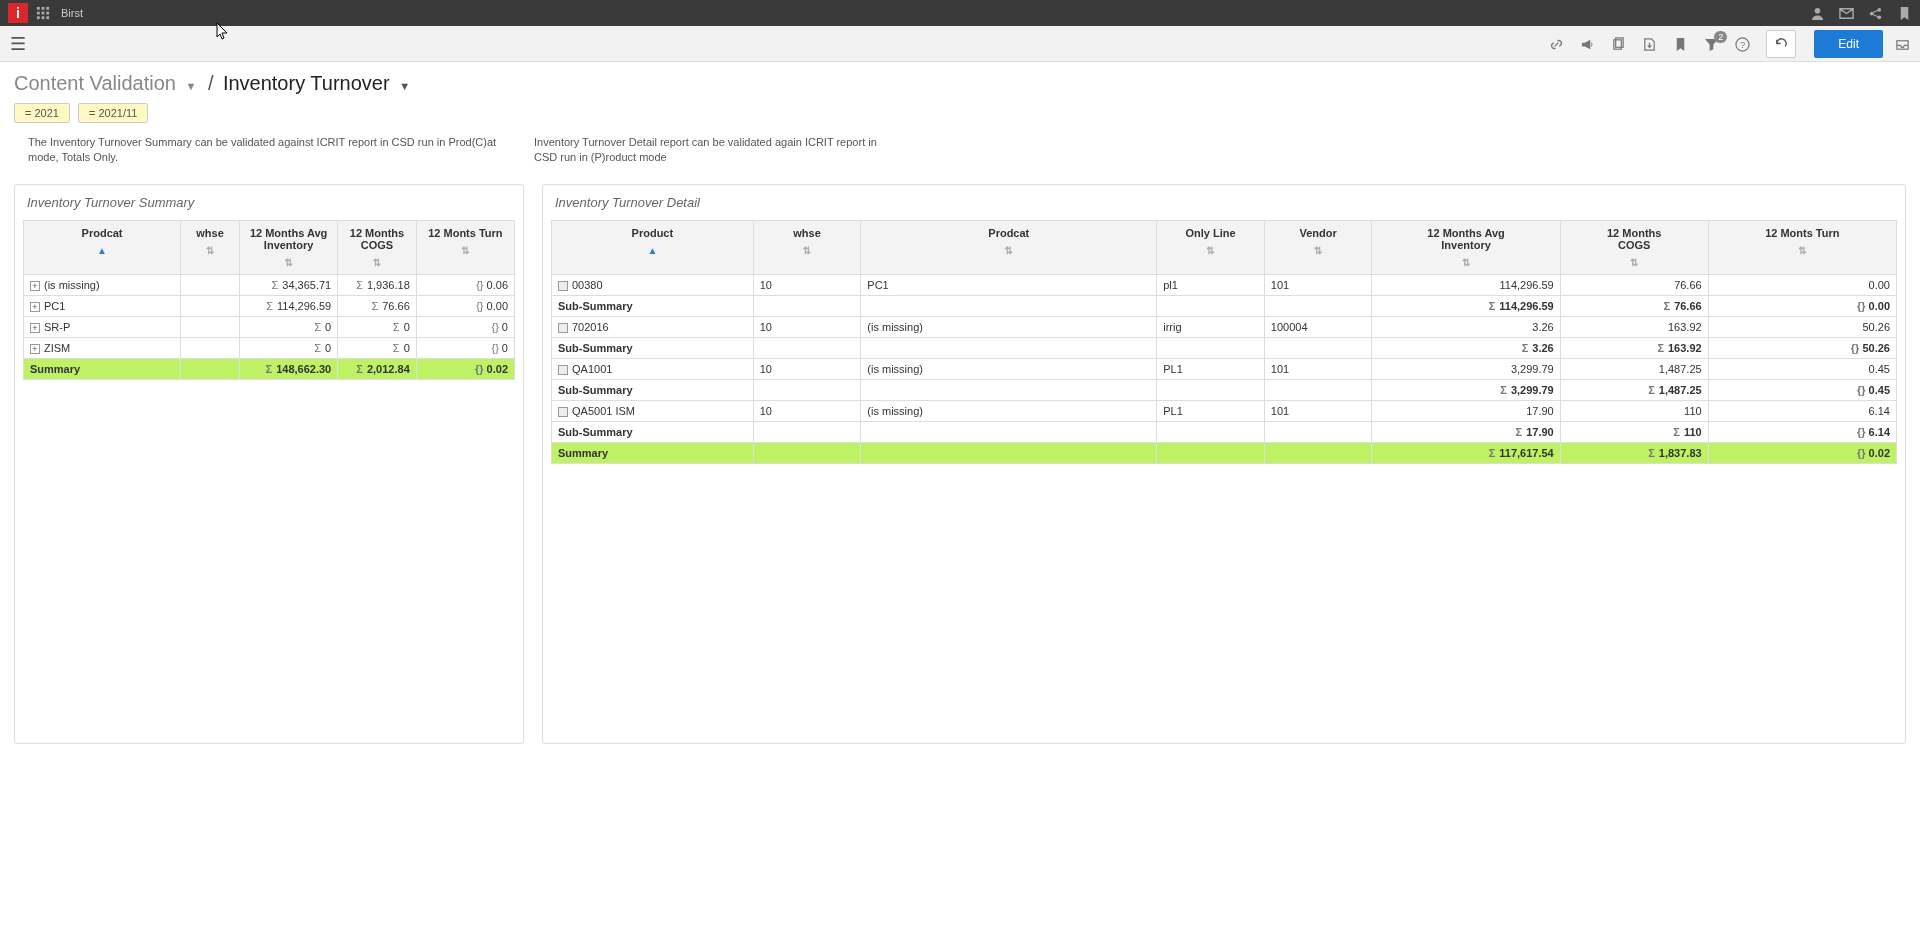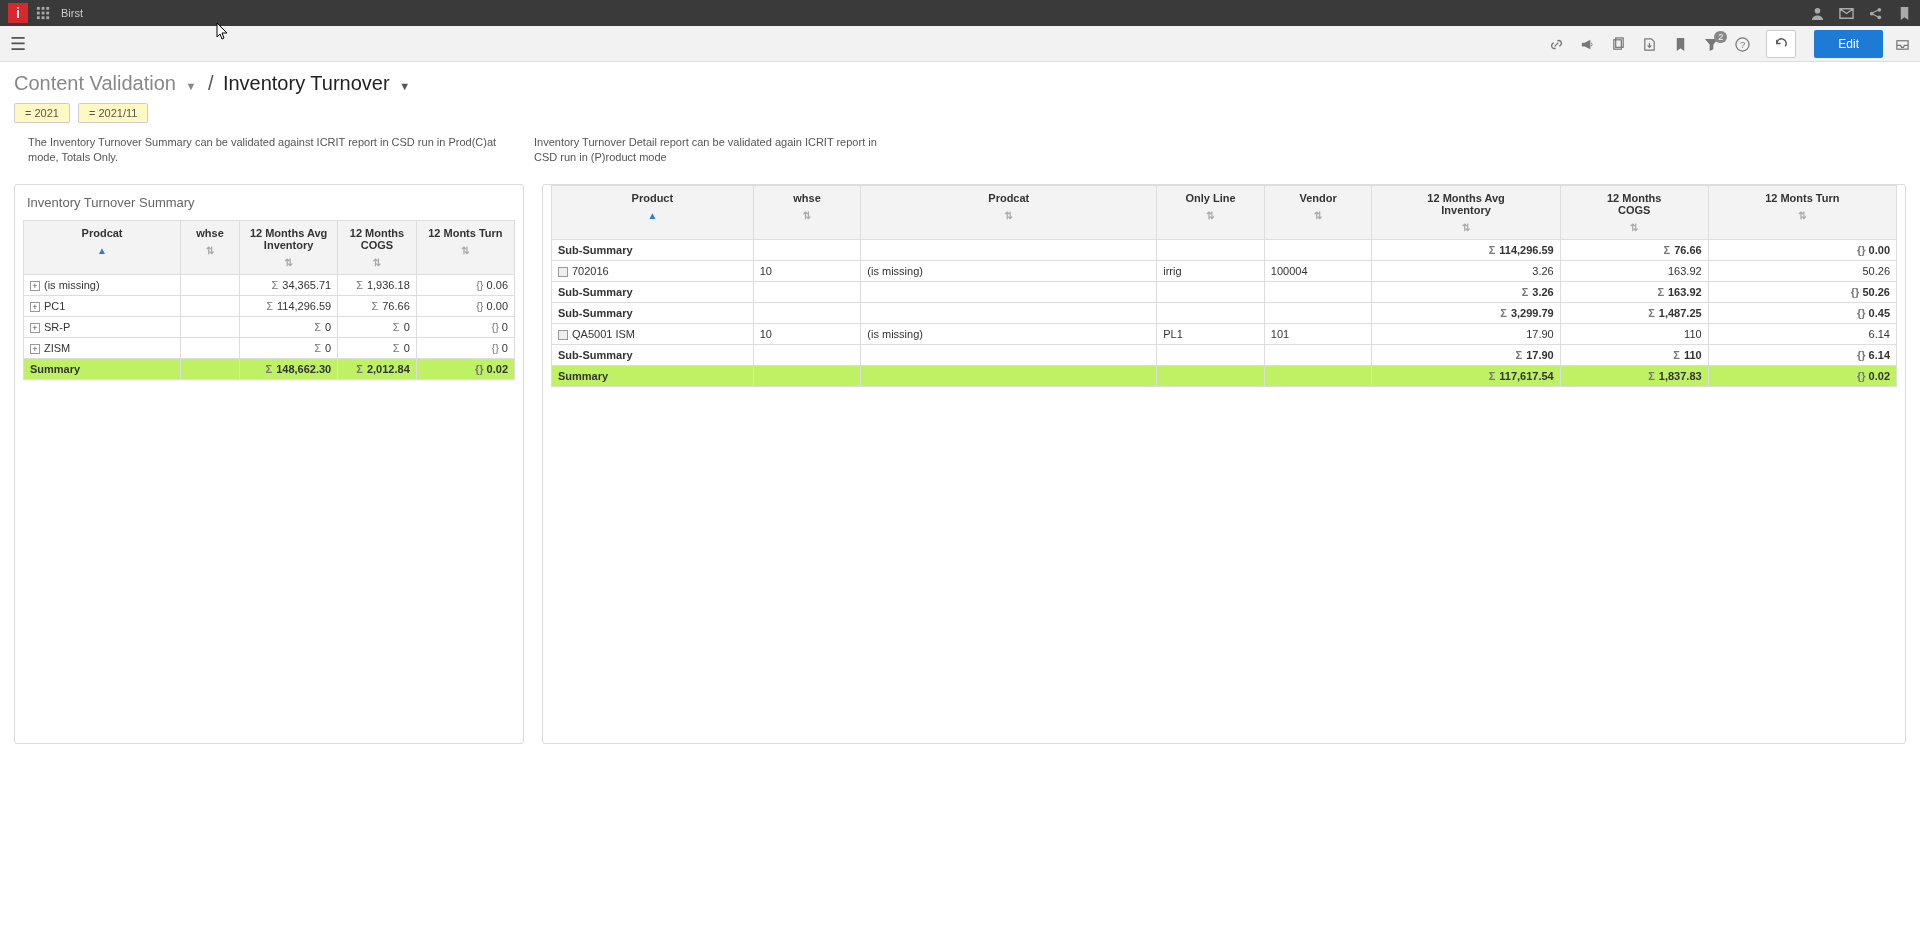--- a/index.html
+++ b/index.html
@@ -37,21 +37,21 @@
 
 
 .main { display: flex; gap: 18px; padding: 8px 14px; margin-top: 4px;}
 .desc-row { display: flex; gap: 18px; padding: 0 14px; }
 .desc-left { width: 500px; font-size: 11px; color: #555; line-height: 1.4; padding: 4px 14px 6px 14px; }
 .desc-right { flex: 1; font-size: 11px; color: #555; line-height: 1.4; padding: 4px 14px 6px 2px; max-width: 380px; }
 
 .panel { border: 1px solid #ddd; border-radius: 3px; background: #fff; }
 .panel.left { width: 510px; min-height: 560px; }
 .panel.right { flex: 1; min-height: 560px; }
-.panel-title { padding: 10px 12px; font-size: 13px; color: #666; }
+.panel-title { padding: 10px 12px; font-size: 13px; color: #666; font-style: italic; }
 
 
 table.report { width: calc(100% - 16px); margin: 0 8px 8px; border-collapse: collapse; font-size: 11px; }
 table.report th { background: #f3f3f3; border: 1px solid #ddd; padding: 6px 6px; text-align: center; font-weight: bold; color: #333; vertical-align: top; position: relative; }
 table.report th .sorter { display: block; color: #aaa; font-size: 10px; margin-top: 6px; }
 table.report th .sort-active { color: #2a7de1; }
 table.report td { border: 1px solid #ddd; padding: 4px 6px; color: #333; }
 table.report td.numeric { text-align: right; }
 table.report tr.subrow td { font-weight: bold; }
 table.report tr.summaryrow td { font-weight: bold; background: #bef264; }
@@ -243,36 +243,47 @@
             <td></td>
             <td class="numeric"><span class="sigma">Σ</span>148,662.30</td>
             <td class="numeric"><span class="sigma">Σ</span>2,012.84</td>
             <td class="numeric"><span class="brace">{}</span> 0.02</td>
           </tr>
         </tbody>
     </table>
   </div>
 
   <div class="panel right">
+    <div class="panel-title">Inventory Turnover Detail</div>
     <table class="report">
       <thead>
         <tr>
           <th style="width:15%"><span>Product</span><span class="sorter sort-active">▲</span></th>
           <th style="width:8%"><span>whse</span><span class="sorter">⇅</span></th>
           <th style="width:22%"><span>Prodcat</span><span class="sorter">⇅</span></th>
           <th style="width:8%"><span>Only Line</span><span class="sorter">⇅</span></th>
           <th style="width:8%"><span>Vendor</span><span class="sorter">⇅</span></th>
           <th style="width:14%"><span style="white-space:pre-line">12 Months Avg
 Inventory</span><span class="sorter">⇅</span></th>
           <th style="width:11%"><span style="white-space:pre-line">12 Months
 COGS</span><span class="sorter">⇅</span></th>
           <th style="width:14%"><span>12 Monts Turn</span><span class="sorter">⇅</span></th>
         </tr>
       </thead>
       <tbody id="detail-body">
+          <tr>
+            <td><span class="collapse-box"></span>00380</td>
+            <td>10</td>
+            <td>PC1</td>
+            <td>pl1</td>
+            <td>101</td>
+            <td class="numeric">114,296.59</td>
+            <td class="numeric">76.66</td>
+            <td class="numeric">0.00</td>
+          </tr>
           <tr class="subrow">
             <td>Sub-Summary</td>
             <td></td>
             <td></td>
             <td></td>
             <td></td>
             <td class="numeric"><span class="sigma">Σ</span>114,296.59</td>
             <td class="numeric"><span class="sigma">Σ</span>76.66</td>
             <td class="numeric"><span class="brace">{}</span> 0.00</td>
           </tr>
@@ -289,20 +300,30 @@
           <tr class="subrow">
             <td>Sub-Summary</td>
             <td></td>
             <td></td>
             <td></td>
             <td></td>
             <td class="numeric"><span class="sigma">Σ</span>3.26</td>
             <td class="numeric"><span class="sigma">Σ</span>163.92</td>
             <td class="numeric"><span class="brace">{}</span> 50.26</td>
           </tr>
+          <tr>
+            <td><span class="collapse-box"></span>QA1001</td>
+            <td>10</td>
+            <td>(is missing)</td>
+            <td>PL1</td>
+            <td>101</td>
+            <td class="numeric">3,299.79</td>
+            <td class="numeric">1,487.25</td>
+            <td class="numeric">0.45</td>
+          </tr>
           <tr class="subrow">
             <td>Sub-Summary</td>
             <td></td>
             <td></td>
             <td></td>
             <td></td>
             <td class="numeric"><span class="sigma">Σ</span>3,299.79</td>
             <td class="numeric"><span class="sigma">Σ</span>1,487.25</td>
             <td class="numeric"><span class="brace">{}</span> 0.45</td>
           </tr>

